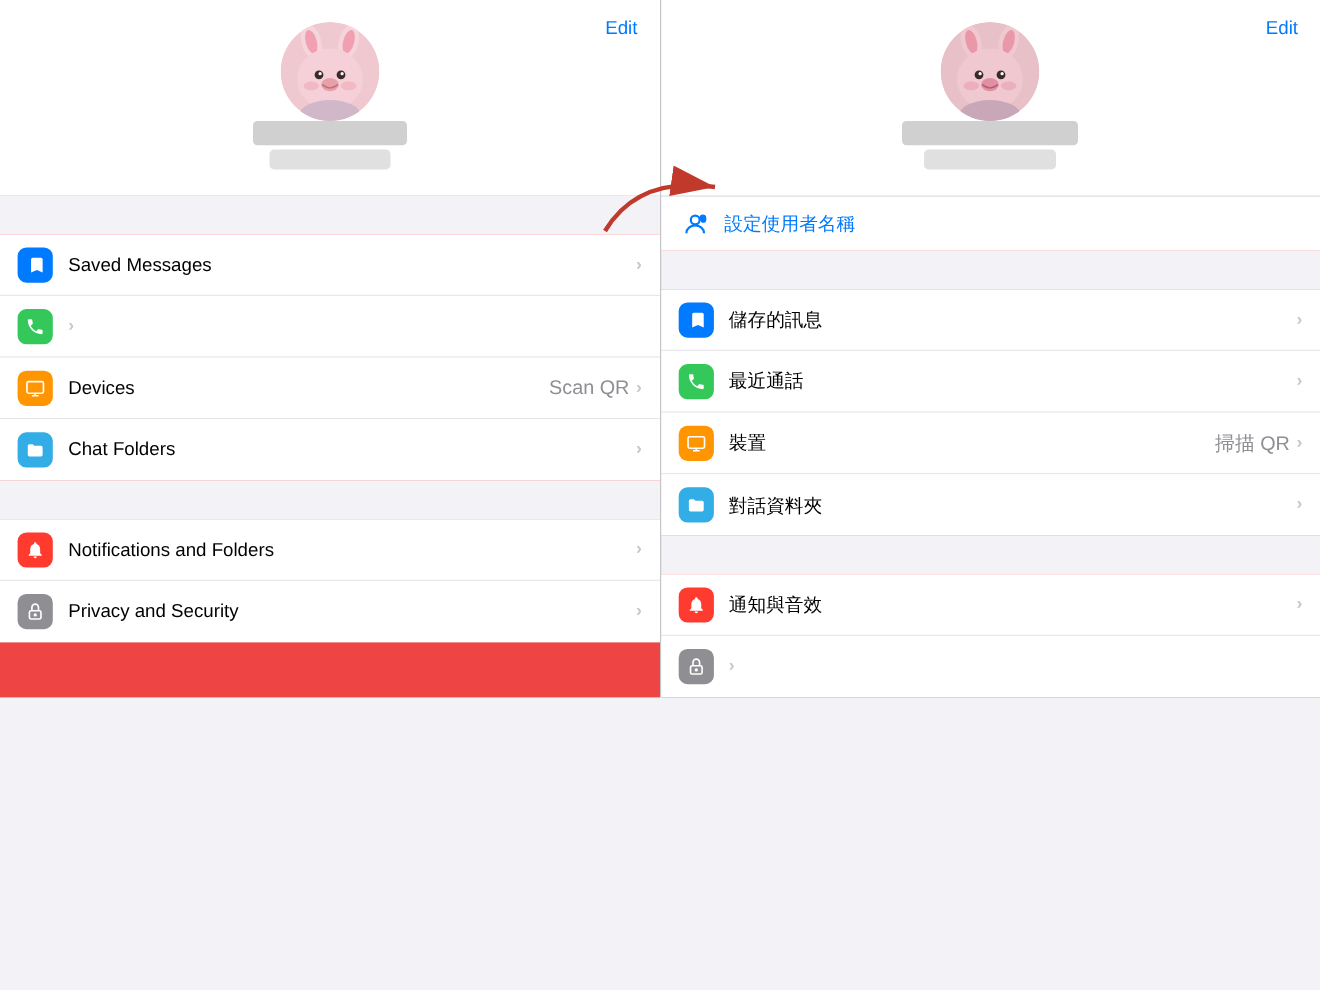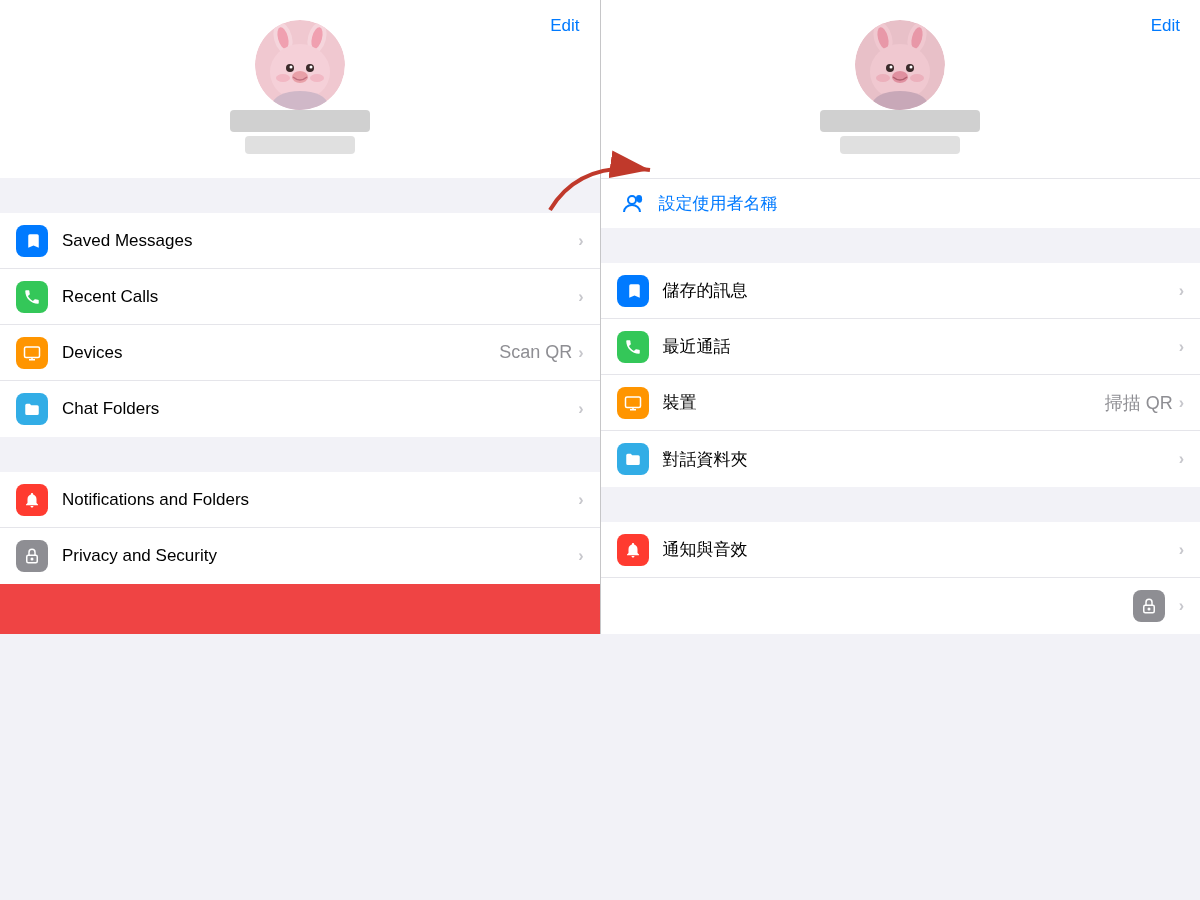--- a/index.html
+++ b/index.html
@@ -107,21 +107,20 @@
     }
 
     .menu-item {
       display: flex;
       align-items: center;
       padding: 0 16px;
       height: 56px;
       border-bottom: 1px solid #e5e5ea;
       position: relative;
       cursor: pointer;
-      justify-content: flex-end;
     }
 
     .menu-item:last-child {
       border-bottom: none;
     }
 
     .menu-icon {
       width: 32px;
       height: 32px;
       border-radius: 8px;
@@ -222,21 +221,20 @@
         </div>
         <span class="menu-label">Saved Messages</span>
         <span class="chevron">›</span>
       </div>
       <div class="menu-item">
         <div class="menu-icon icon-green">
           <svg width="18" height="18" viewBox="0 0 24 24" fill="white">
               <path d="M6.6 10.8c1.4 2.8 3.8 5.1 6.6 6.6l2.2-2.2c.3-.3.7-.4 1-.2 1.1.4 2.3.6 3.6.6.6 0 1 .4 1 1V20c0 .6-.4 1-1 1-9.4 0-17-7.6-17-17 0-.6.4-1 1-1h3.5c.6 0 1 .4 1 1 0 1.3.2 2.5.6 3.6.1.3 0 .7-.2 1L6.6 10.8z"></path>
             </svg>
         </div>
-        <span class="menu-label">Recent Calls</span>
         <span class="chevron">›</span>
       </div>
       <div class="menu-item">
         <div class="menu-icon icon-orange">
           <svg width="18" height="18" viewBox="0 0 24 24" fill="none" stroke="white" stroke-width="2">
               <rect x="2" y="4" width="20" height="14" rx="2"></rect>
               <line x1="8" y1="21" x2="16" y2="21"></line>
               <line x1="12" y1="18" x2="12" y2="21"></line>
             </svg>
         </div>

